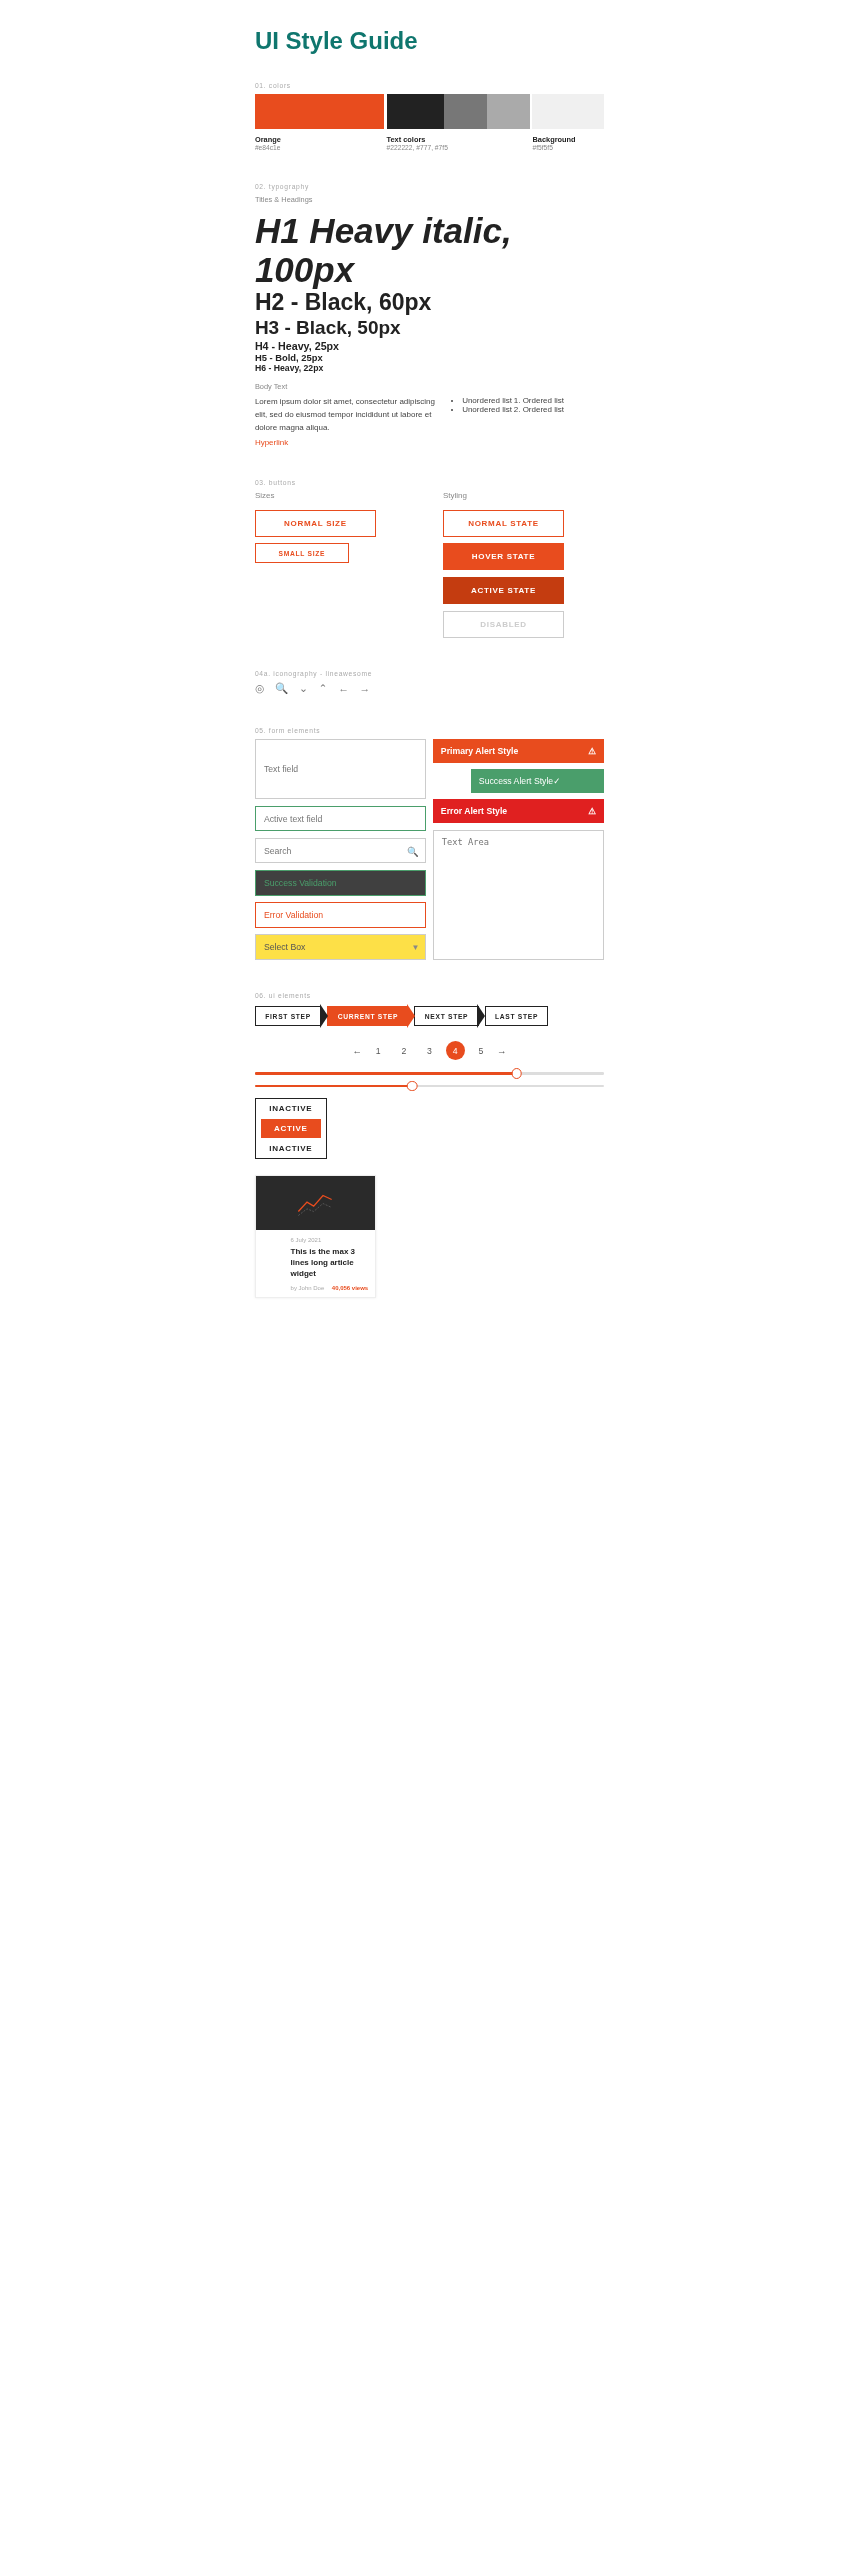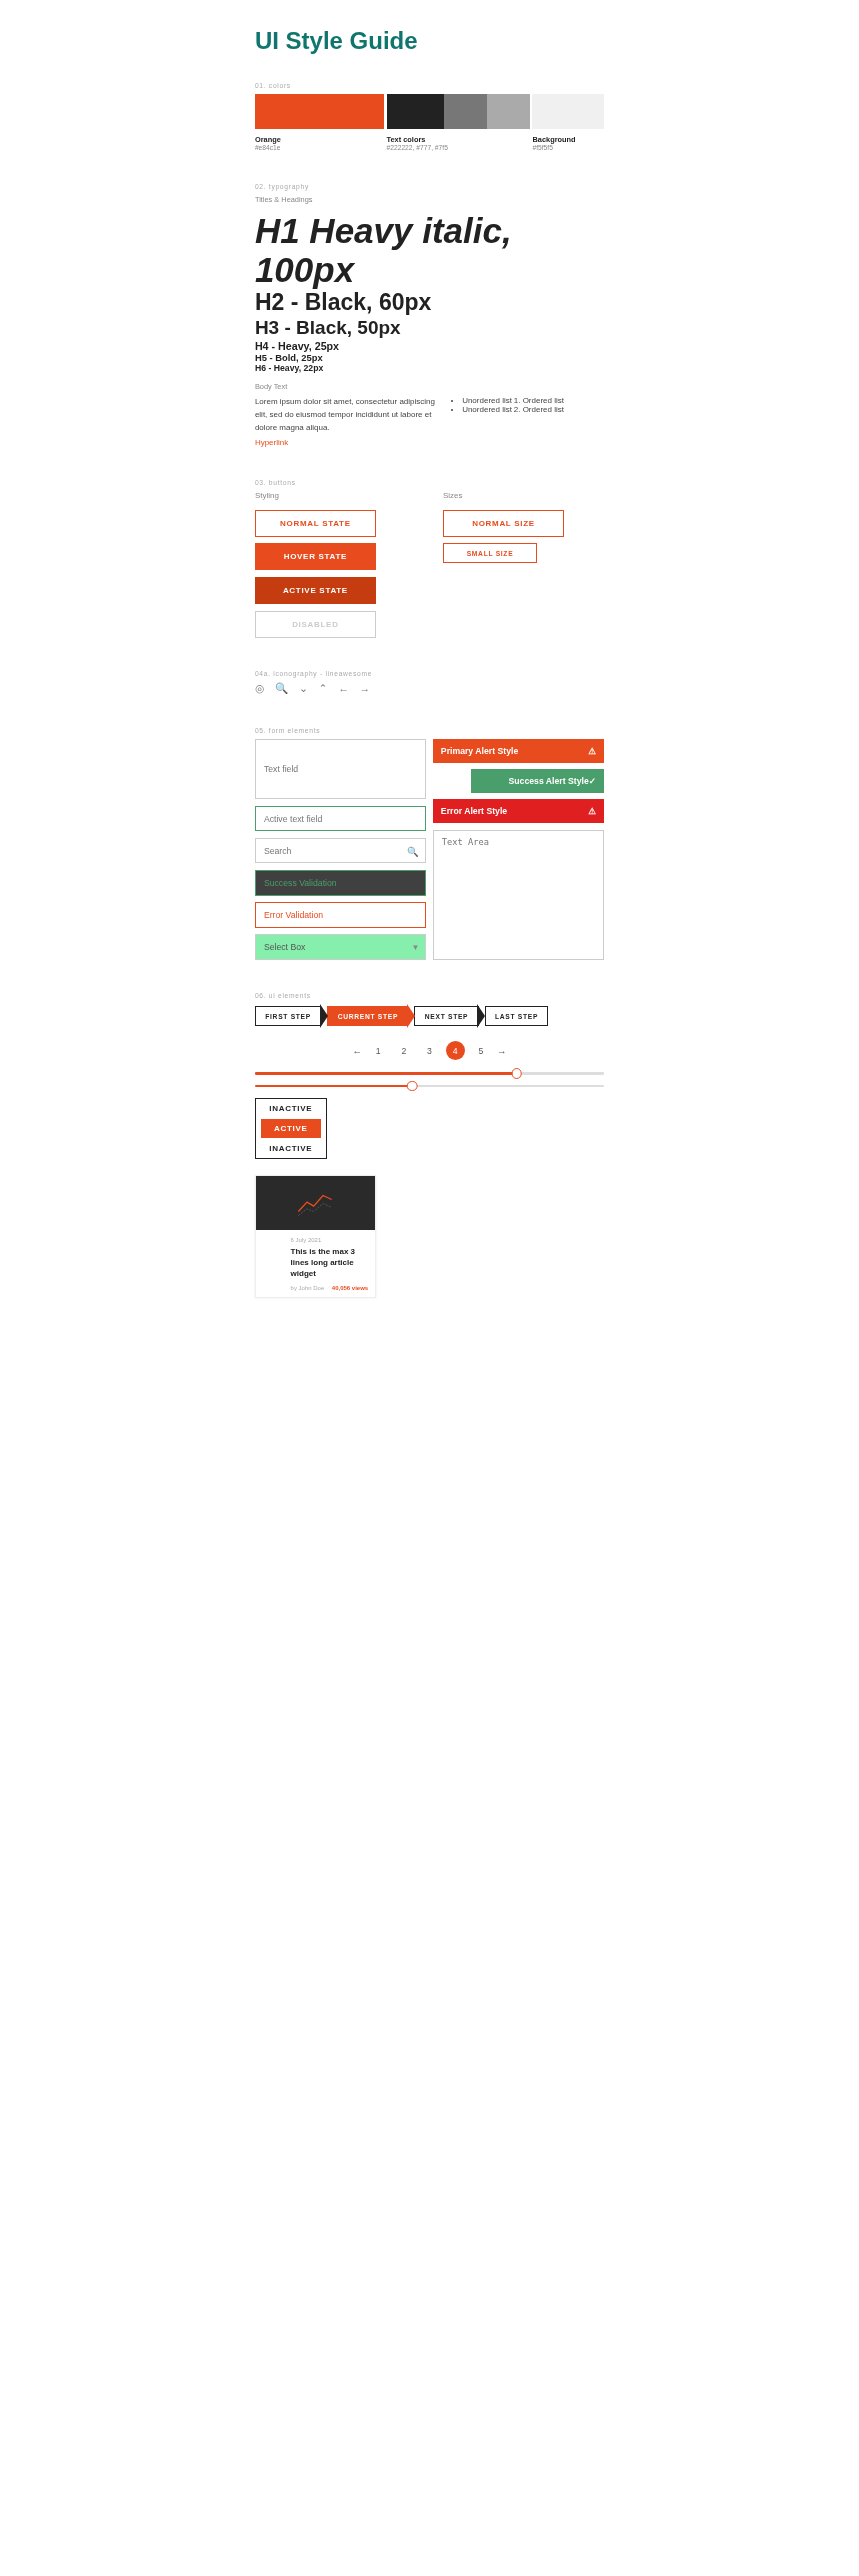--- a/index.html
+++ b/index.html
@@ -275,21 +275,21 @@
     .form-select-wrap {
       position: relative;
     }
     .form-select-wrap select {
       border: 1px solid #ccc;
       padding: 6.7px 24px 6.7px 8px;
       font-size: 8.7px;
       color: #555;
       width: 100%;
       outline: none;
-      background: #86efac;
+      background: #fde047;
       appearance: none;
       -webkit-appearance: none;
       cursor: pointer;
     }
     .form-select-arrow {
       position: absolute;
       right: 6.7px;
       top: 50%;
       transform: translateY(-50%);
       color: #888;
@@ -304,24 +304,24 @@
       font-weight: 600;
       display: flex;
       align-items: center;
       justify-content: space-between;
     }
     .alert-success {
       background: #4a9e6b;
       color: #fff;
       padding: 6.7px 8px;
       font-size: 8.7px;
-      font-weight: 700;
-      display: flex;
-      align-items: center;
-      justify-content: flex-end;
+      font-weight: 400;
+      display: flex;
+      align-items: center;
+      justify-content: flex-start;
       margin-left: 38px;
     }
     .alert-error {
       background: #e84c1e;
       color: #fff;
       padding: 6.7px 8px;
       font-size: 8.7px;
       font-weight: 600;
       display: flex;
       align-items: center;
@@ -567,30 +567,30 @@
           </ol>
         </div>
       </div>
     </div>
   </div>
 
   <div class="section">
     <div class="section-label">03. Buttons</div>
     <div class="buttons-row">
       <div class="buttons-col">
+        <div class="buttons-col-label">Sizes</div>
+        <button class="btn-size-normal">NORMAL SIZE</button>
+        <button class="btn-size-small">SMALL SIZE</button>
+      </div>
+      <div class="buttons-col">
         <div class="buttons-col-label">Styling</div>
         <button class="btn">NORMAL STATE</button>
         <button class="btn btn-hover">HOVER STATE</button>
         <button class="btn btn-active">ACTIVE STATE</button>
         <button class="btn btn-disabled">DISABLED</button>
-      </div>
-      <div class="buttons-col">
-        <div class="buttons-col-label">Sizes</div>
-        <button class="btn-size-normal">NORMAL SIZE</button>
-        <button class="btn-size-small">SMALL SIZE</button>
       </div>
     </div>
   </div>
 
   <div class="section">
     <div class="section-label">04a. Iconography - LineAwesome</div>
     <div class="icons-row">
       <span style="font-size:10.7px; color:#777;">◎</span>
       <span style="font-size:10.7px; color:#777;">🔍</span>
       <span style="font-size:10.7px; color:#777;">⌄</span>

